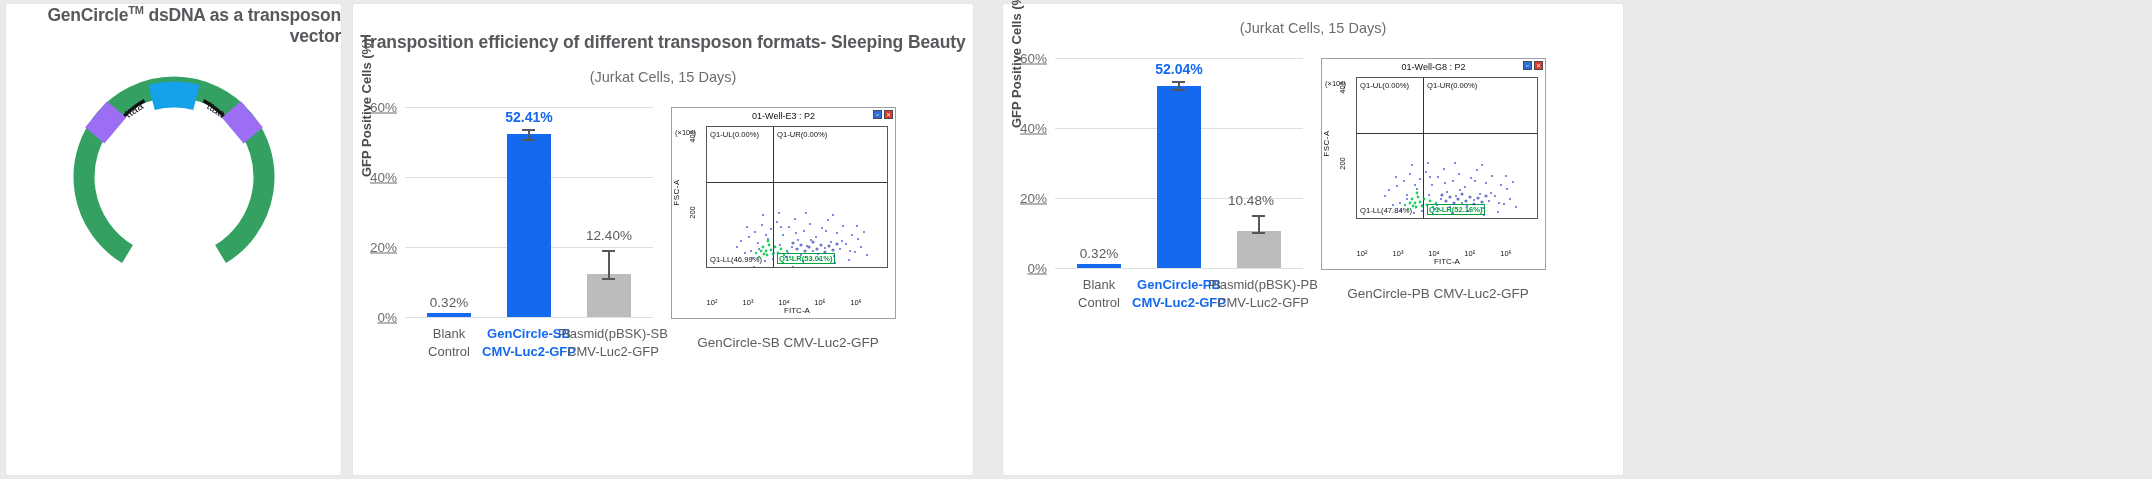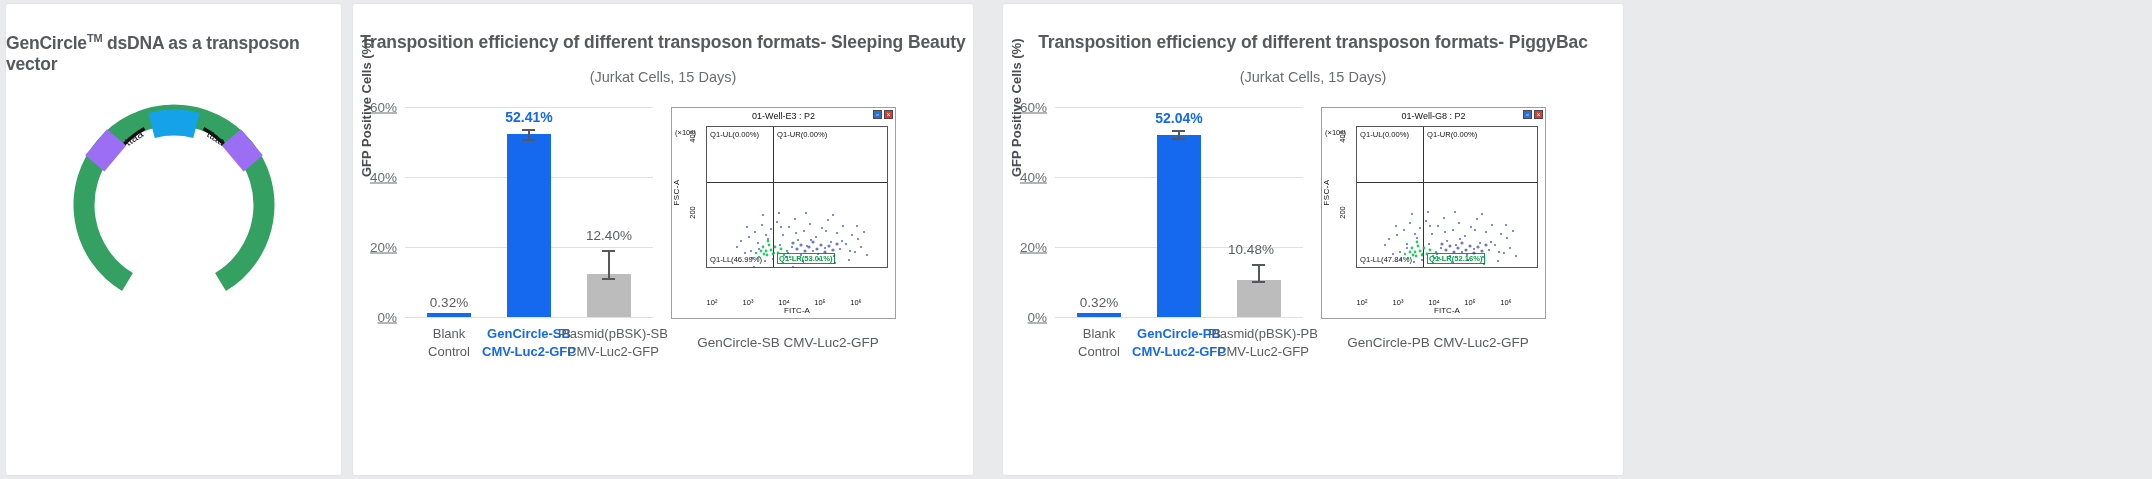--- a/index.html
+++ b/index.html
@@ -19,26 +19,25 @@
     height: 471px;
     box-shadow: 0 0 0 1px #e4e5e7;
   }
   .panel-a { width: 335px; }
   .panel-b { width: 620px; }
   .panel-c { width: 620px; }
   .panel-sp { width: 6px; background:#e9eaec; box-shadow:none; }
 
   
   .pa-title {
-    text-align:left;
+    text-align:right;
     font-size: 17.5px;
     font-weight: 700;
     color:#57595d;
     letter-spacing:-0.2px;
-    padding-top: 28px;
     line-height: 1.2;
   }
   .pa-title sup { font-size: 11px; vertical-align: super; font-weight:700; }
   .plasmid-wrap { position:relative; width:335px; height: 380px; }
   .plasmid { position:absolute; left: 62px; top: 28px; }
   .ptrans-label {
     position:absolute; left:0; right:0; top: 175px;
     text-align:center; font-size: 23px; color:#4a4c50;
     font-family: "Liberation Sans", sans-serif;
   }
@@ -363,21 +362,20 @@
           <div class="ax-x-title" style="top:198px;">FITC-A</div>
         </div>
         <div class="flow-caption">GenCircle-SB CMV-Luc2-GFP</div>
       </div>
     </div>
   </div>
 
   <div class="panel panel-sp"></div>
 
   <div class="panel panel-c">
-    <div class="pb-title">Transposition efficiency of different transposon formats- PiggyBac</div>
     <div class="pb-sub">(Jurkat Cells, 15 Days)</div>
 
     <div class="chart-row">
 
       <div class="bar-block">
         <div class="axis-title">GFP Positive Cells (%)</div>
         <div class="plot">
           <div class="gridline" style="top:0px"></div>
           <div class="ytick" style="top:0px">60%</div>
           <div class="gridline" style="top:70px"></div>

